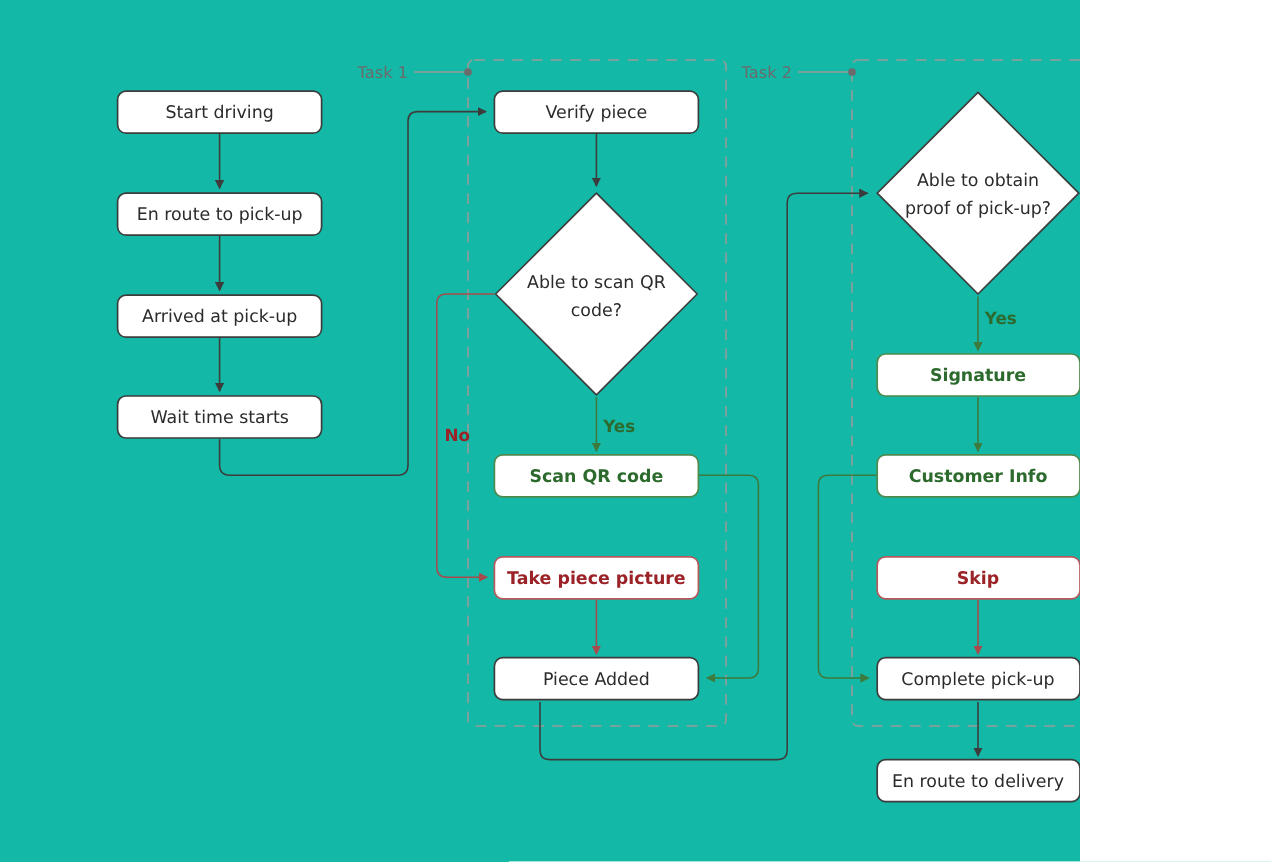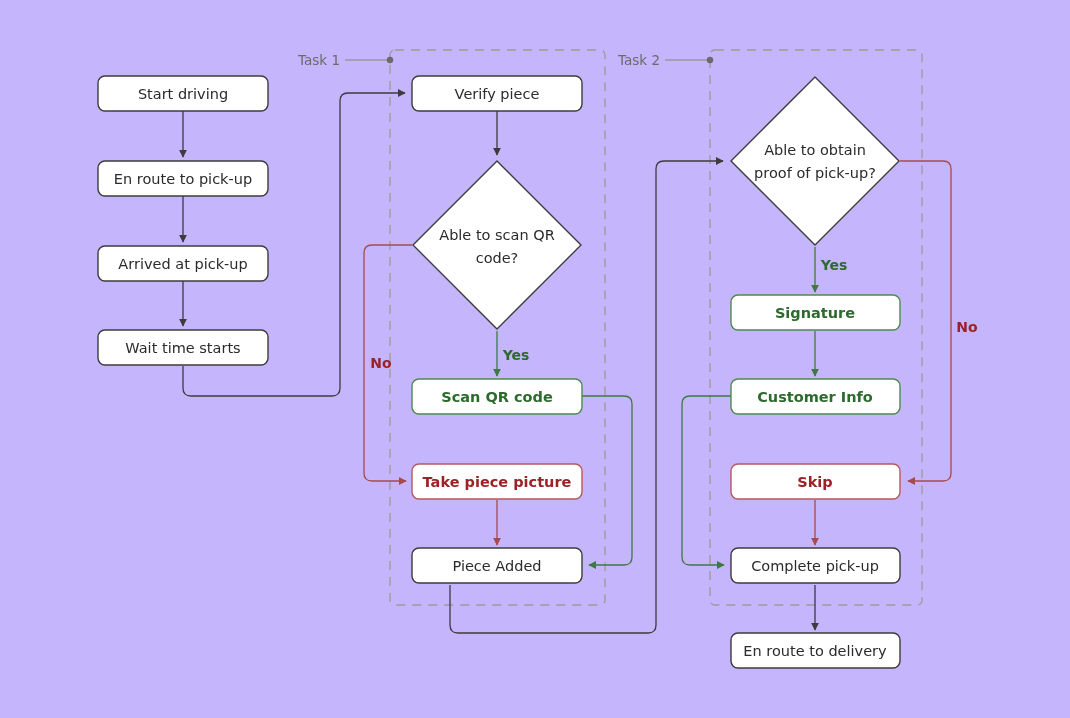--- a/index.html
+++ b/index.html
@@ -6,23 +6,23 @@
   html, body {
     margin: 0;
     padding: 0;
     background: #ffffff;
   }
   body {
     font-family: "DejaVu Sans", "Liberation Sans", sans-serif;
   }
   #canvas {
     position: relative;
-    width: 1070px;
+    width: 900px;
     height: 718px;
-    background: #c4b5fd;
+    background: #14b8a6;
     overflow: hidden;
   }
   #flow-svg {
     position: absolute;
     top: 0; left: 0;
     width: 1070px;
     height: 718px;
   }
   .node-text {
     font-family: "DejaVu Sans", "Liberation Sans", sans-serif;

